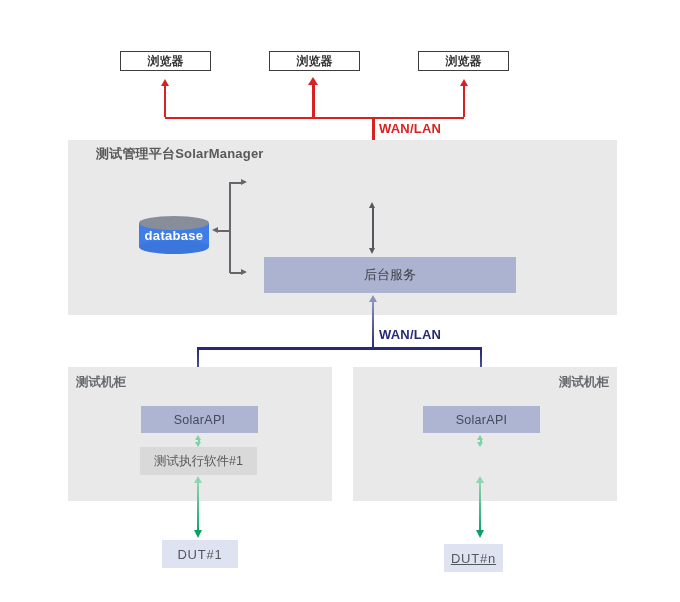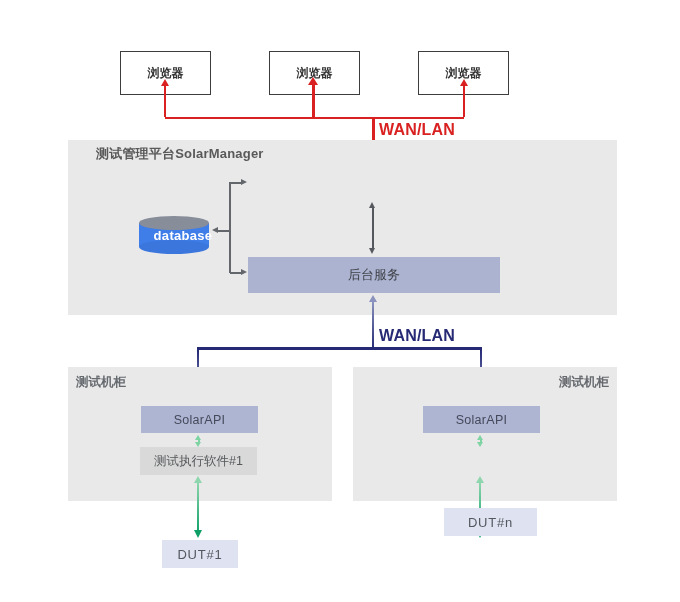--- a/index.html
+++ b/index.html
@@ -4,39 +4,39 @@
 <style>
   html,body{margin:0;padding:0;background:#ffffff;}
   #canvas{
     position:relative;width:680px;height:602px;background:#ffffff;overflow:hidden;
     font-family:"Liberation Sans","DejaVu Sans",sans-serif;
   }
   .abs{position:absolute;}
   .box{display:flex;align-items:center;justify-content:center;box-sizing:border-box;}
 
   
-  .browser{width:91px;height:44px;background:#ffffff;border:1px solid #3d3d3d;
+  .browser{width:91px;height:20px;background:#ffffff;border:1px solid #3d3d3d;
            font-size:12px;font-weight:bold;color:#333333;}
   .panel{background:#e9e9ea;}
   .panel-title{font-size:13px;font-weight:bold;color:#595959;letter-spacing:.2px;}
   .webserver{width:252px;height:32px;background:#d8dbe6;color:#54575f;font-size:13.5px;letter-spacing:.4px;}
   .backend{width:252px;height:36px;background:#abb3d1;color:#3e4147;font-size:13px;}
   .solarapi{width:117px;height:27px;background:#adb5d3;color:#45495a;font-size:12.5px;letter-spacing:.3px;}
   .software{width:117px;height:28px;background:#d9d9d9;color:#55585a;font-size:12.5px;}
   .dut{height:28px;background:#dfe3f1;color:#54575e;font-size:13px;letter-spacing:.8px;}
   .cab-title{font-size:12.5px;font-weight:bold;color:#666a6e;}
 
   
   .cyl-top{width:70px;height:14px;border-radius:50%;background:#878d99;}
   .cyl-body{width:70px;height:24px;background:#3f7de8;}
   .cyl-bottom{width:70px;height:14px;border-radius:50%;background:#3b76dd;}
   .cyl-label{width:70px;text-align:center;color:#ffffff;font-weight:bold;font-size:13px;letter-spacing:.3px;}
 
   
-  .linklabel{font-size:16px;font-weight:bold;letter-spacing:.2px;}
+  .linklabel{font-size:13px;font-weight:bold;letter-spacing:.2px;}
   .red-t{color:#d92121;}
   .navy-t{color:#262a75;}
 
   
   .line{background:#63666b;}
   .red{background:#d92121;}
   .navy{background:#262a75;}
   .fade-red{background:linear-gradient(to bottom,#d92121,#eaa9a9);}
   .fade-navy-up{background:linear-gradient(to top,#262a75,#8a92bd);}
   .fade-navy-down{background:linear-gradient(to bottom,#262a75,#9098c6);}
@@ -82,28 +82,28 @@
   <div class="abs line red" style="left:463px;top:85px;width:2px;height:32px;"></div>
   <div class="abs tri tri-up-red" style="left:460px;top:79px;"></div>
   <div class="abs line red" style="left:372px;top:117px;width:3px;height:23px;"></div>
   <div class="abs fade-red" style="left:372px;top:140px;width:2px;height:17px;"></div>
   <div class="abs tri tri-down-pink" style="left:369px;top:156px;"></div>
   <div class="abs linklabel red-t" style="left:379px;top:121px;">WAN/LAN</div>
 
   <div class="abs panel" style="left:68px;top:140px;width:549px;height:175px;"></div>
   <div class="abs panel-title" style="left:76px;top:145px;margin-left:20px;">测试管理平台SolarManager</div>
 
-  <div class="abs box backend" style="left:248px;top:257px;">
+  <div class="abs box backend" style="left:264px;top:257px;">
     <span>后台服务</span>
   </div>
 
   <div class="abs cyl-body" style="left:139px;top:223px;"></div>
   <div class="abs cyl-bottom" style="left:139px;top:240px;"></div>
   <div class="abs cyl-top" style="left:139px;top:216px;"></div>
-  <div class="abs cyl-label" style="left:148px;top:228px;">database</div>
+  <div class="abs cyl-label" style="left:139px;top:228px;">database</div>
 
   <div class="abs line" style="left:229px;top:182px;width:1.5px;height:91px;"></div>
   <div class="abs line" style="left:230px;top:182px;width:12px;height:1.5px;"></div>
   <div class="abs tri tri-right-gray" style="left:241px;top:179px;"></div>
   <div class="abs line" style="left:230px;top:272px;width:12px;height:1.5px;"></div>
   <div class="abs tri tri-right-gray" style="left:241px;top:269px;"></div>
   <div class="abs line" style="left:218px;top:230px;width:12px;height:1.5px;"></div>
   <div class="abs tri tri-left-gray" style="left:212px;top:227px;"></div>
 
   <div class="abs line" style="left:372px;top:206px;width:1.5px;height:44px;background:#55585e;"></div>
@@ -141,17 +141,17 @@
   <div class="abs cab-title" style="left:509px;top:374px;width:100px;text-align:right;">测试机柜</div>
   <div class="abs box solarapi" style="left:423px;top:406px;">
     <span>SolarAPI</span>
   </div>
   <div class="abs tri tri-up-greenlt" style="left:477px;top:435px;"></div>
   <div class="abs green-lt" style="left:479.5px;top:439px;width:2px;height:4px;"></div>
   <div class="abs tri tri-down-greenlt" style="left:477px;top:442px;"></div>
   <div class="abs tri tri-up-green" style="left:476px;top:476px;"></div>
   <div class="abs fade-green-down" style="left:479px;top:482px;width:2px;height:50px;"></div>
   <div class="abs tri tri-down-green" style="left:475.5px;top:530px;"></div>
-  <div class="abs box dut" style="left:444px;top:508px;width:93px;">
+  <div class="abs box dut" style="left:444px;top:544px;width:59px;text-decoration:underline;">
     <span>DUT#n</span>
   </div>
 
 </div>
 
 </body></html>

